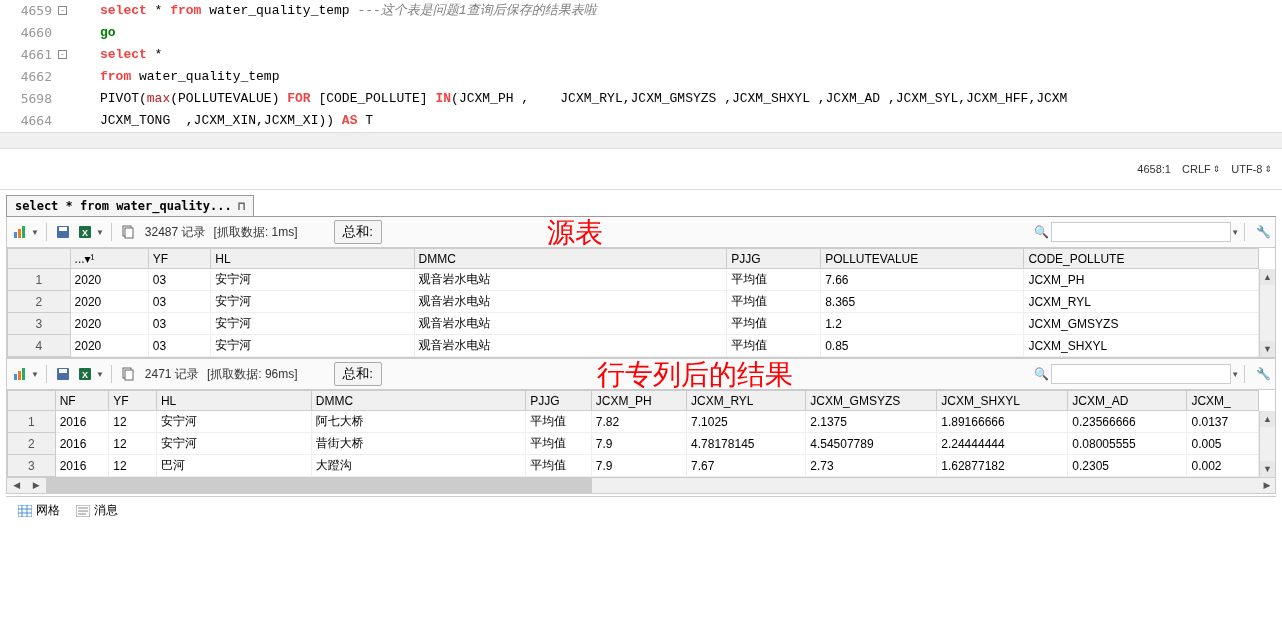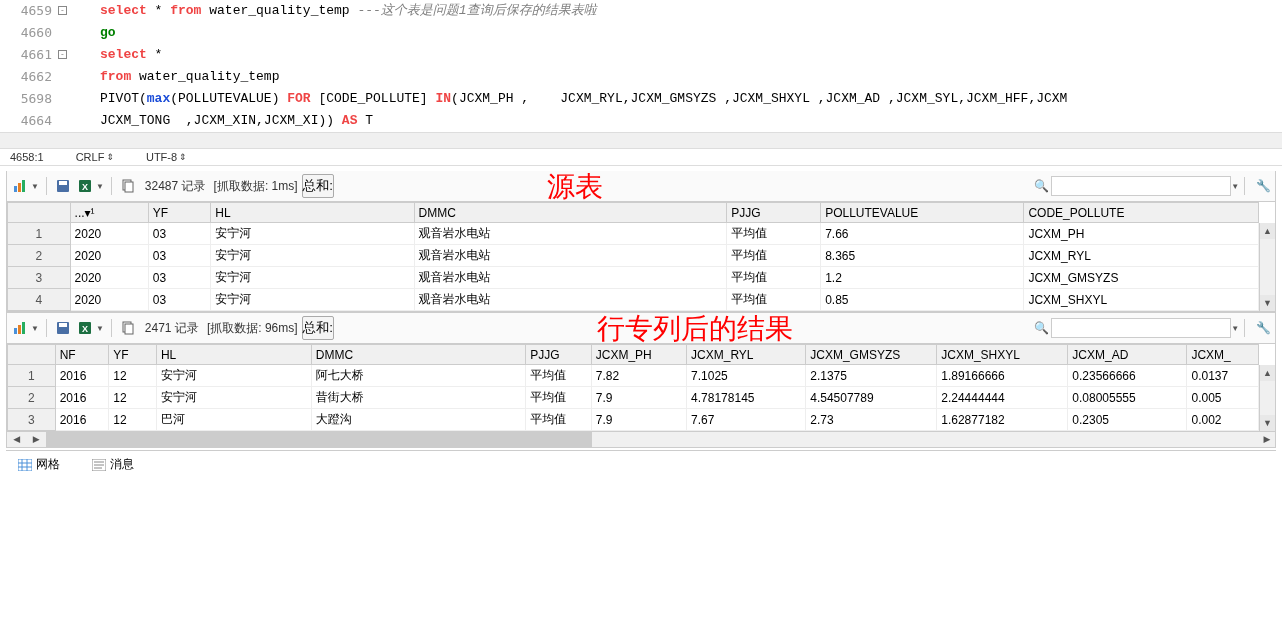--- a/index.html
+++ b/index.html
@@ -4,54 +4,54 @@
 <style>
 * { box-sizing: border-box; margin: 0; padding: 0; }
 body { font-family: "Microsoft YaHei", Arial, sans-serif; font-size: 12px; background: #fff; color: #000; }
 .editor { border-bottom: 1px solid #ddd; position: relative; }
 .code-line { display: flex; height: 22px; line-height: 22px; }
 .gutter { width: 70px; text-align: right; padding-right: 18px; color: #999; font-family: Consolas, monospace; font-size: 13px; position: relative; }
 .fold { position: absolute; right: 3px; top: 6px; width: 9px; height: 9px; border: 1px solid #888; font-size: 8px; line-height: 7px; text-align: center; color: #888; cursor: pointer; }
 .code { font-family: Consolas, "Courier New", monospace; font-size: 13px; white-space: pre; padding-left: 30px; }
 .kw-blue { color: #ef4444; font-weight: bold; }
 .kw-green { color: #008000; font-weight: bold; }
-.kw-teal { color: #1d4ed8; font-weight: bold; }
+.kw-teal { color: #b91c1c; font-weight: normal; }
 .comment { color: #808080; font-style: italic; }
 .editor-hscroll { height: 16px; background: #f0f0f0; border-top: 1px solid #ddd; position: relative; }
-.status-bar { display: flex; padding: 2px 10px; border-bottom: 1px solid #ddd; gap: 32px; font-size: 11px; color: #333; }
+.status-bar { display: flex; justify-content: flex-end; padding: 14px 10px; border-bottom: 1px solid #ddd; gap: 11px; font-size: 11px; color: #333; }
 .status-item { display: flex; align-items: center; gap: 2px; }
 .results-area { padding: 5px 6px 0 6px; }
 .tab-bar { display: flex; border-bottom: 1px solid #999; }
 .tab { background: #f5f5f5; border: 1px solid #999; border-bottom: none; padding: 3px 8px; font-family: Consolas, monospace; font-size: 12px; font-weight: bold; display: flex; align-items: center; gap: 6px; }
 .pin-icon { color: #666; cursor: pointer; }
 .toolbar-row { display: flex; align-items: center; padding: 3px 4px; border: 1px solid #ccc; border-top: none; background: #fafafa; gap: 4px; position: relative; }
 .tbicon { width: 18px; height: 18px; display: inline-flex; align-items: center; justify-content: center; cursor: pointer; }
 .tb-sep { width: 1px; height: 18px; background: #ccc; margin: 0 3px; }
 .dropdown-arrow { font-size: 8px; color: #555; margin-left: -2px; }
 .info-text { color: #333; margin-left: 4px; }
-.btn { border: 1px solid #aaa; background: #f5f5f5; padding: 2px 0; cursor: pointer; border-radius: 2px; }
+.btn { border: 1px solid #aaa; background: #f5f5f5; padding: 2px 8px; cursor: pointer; border-radius: 2px; margin-left: 32px; }
 .red-label { color: red; font-size: 28px; position: absolute; }
 .search-box { margin-left: auto; display: flex; align-items: center; gap: 2px; }
 .search-input { width: 180px; height: 20px; border: 1px solid #ccc; padding: 0 4px; }
 .wrench { color: #888; cursor: pointer; margin-left: 6px; }
 .grid-wrap { border: 1px solid #ccc; border-top: none; position: relative; }
 .grid { border-collapse: collapse; width: 100%; table-layout: fixed; }
 .grid th { background: #f0f0f0; border: 1px solid #ccc; padding: 2px 4px; font-weight: normal; text-align: left; font-size: 12px; height: 20px; overflow: hidden; }
 .grid th.rownum { text-align: center; }
 .grid td { border: 1px solid #eee; padding: 2px 4px; font-size: 12px; height: 20px; overflow: hidden; white-space: nowrap; }
 .grid td.rownum { background: #f0f0f0; border: 1px solid #ccc; text-align: center; color: #555; }
 .vscroll { position: absolute; right: 0; top: 21px; bottom: 0; width: 16px; background: #f0f0f0; border-left: 1px solid #ccc; }
 .vscroll .arrow { height: 16px; text-align: center; font-size: 9px; line-height: 16px; color: #555; cursor: pointer; background: #e8e8e8; }
 .vscroll .arrow.bot { position: absolute; bottom: 0; width: 100%; }
 .hscroll-row { display: flex; border: 1px solid #ccc; border-top: none; height: 16px; background: #f0f0f0; }
 .hscroll-left { width: 40px; border-right: 1px solid #ccc; display: flex; }
 .hscroll-arrow { flex: 1; text-align: center; font-size: 9px; line-height: 14px; color: #555; cursor: pointer; }
 .hscroll-track { flex: 1; position: relative; }
 .hscroll-thumb { position: absolute; height: 100%; background: #ccc; left: 0; width: 45%; }
-.bottom-tabs { display: flex; padding: 3px 8px; gap: 24px; border-top: 1px solid #ccc; margin-top: 2px; }
+.bottom-tabs { display: flex; padding: 3px 8px; gap: 8px; border-top: 1px solid #ccc; margin-top: 2px; }
 .bottom-tab { display: flex; align-items: center; gap: 4px; cursor: pointer; padding: 2px 4px; }
 .grid-icon { display: inline-block; width: 14px; height: 12px; }
 svg { display: block; }
 </style>
 </head>
 <body>
 
 <div class="editor">
   <div id="code-lines">
       <div class="code-line">
@@ -89,20 +89,26 @@
       <span style="font-size:9px">⇕</span>
     </span>
   <span class="status-item">
       <span>UTF-8</span>
       <span style="font-size:9px">⇕</span>
     </span>
 </div>
 
 <div class="results-area">
 
+  <div class="tab-bar">
+    <div class="tab">
+      <span>select * from water_quality...</span>
+      <span class="pin-icon">⊓</span>
+    </div>
+  </div>
 
   <div class="toolbar-row">
     <span class="tbicon">
         <svg width="16" height="16">
           <rect x="2" y="8" width="3" height="6" fill="#4a90d9"></rect>
           <rect x="6" y="5" width="3" height="9" fill="#e67e22"></rect>
           <rect x="10" y="2" width="3" height="12" fill="#27ae60"></rect>
         </svg>
       </span>
     <span class="dropdown-arrow">▼</span>

